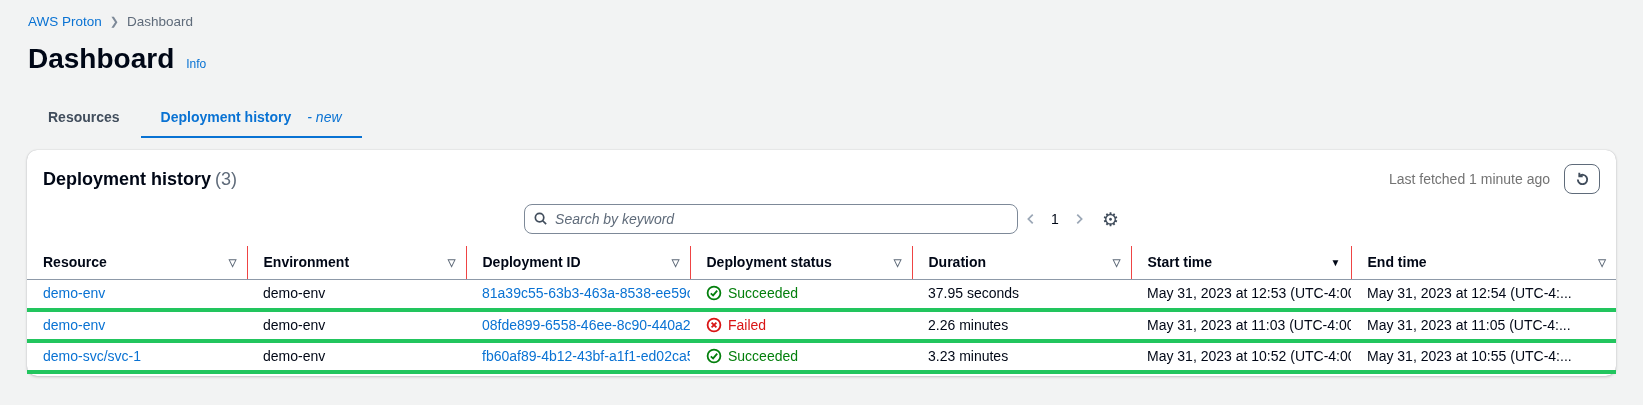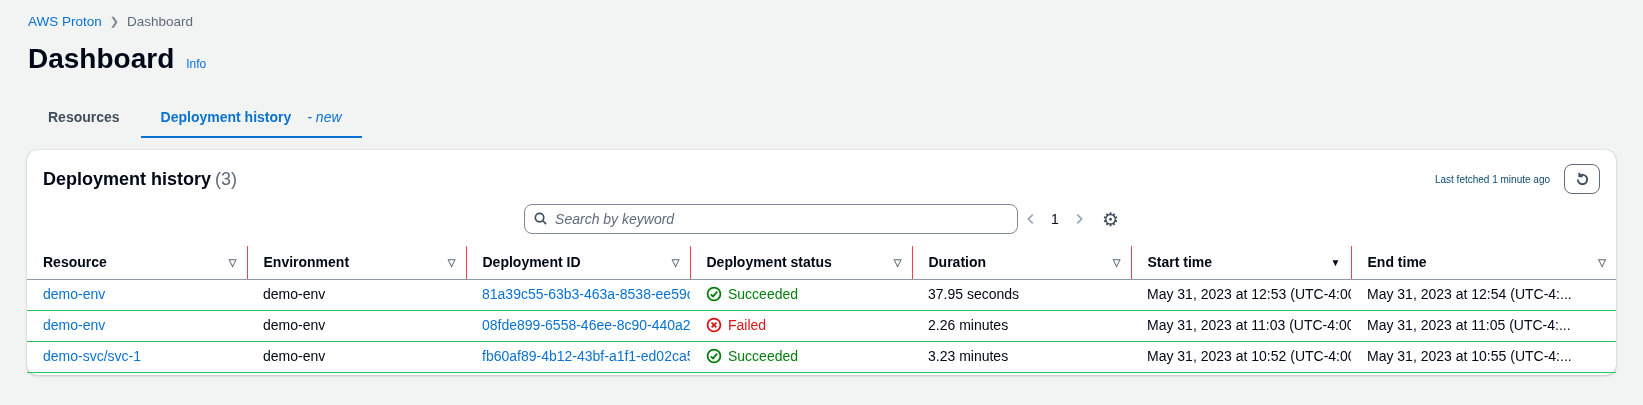--- a/index.html
+++ b/index.html
@@ -42,21 +42,21 @@
     margin: 12px 27px 0;
     background: #fff;
     border-radius: 10px;
     box-shadow: 0 1px 3px rgba(0, 7, 22, 0.18), 0 0 1px rgba(0, 7, 22, 0.25);
     padding-bottom: 2px;
   }
   .card-header { display: flex; justify-content: space-between; align-items: center; padding: 14px 16px 6px; }
   .card-title { font-size: 18px; font-weight: 700; }
   .card-title .counter { color: #5f6b7a; font-weight: 400; margin-left: 4px; }
   .card-actions { display: flex; align-items: center; gap: 14px; }
-  .last-fetched { color: #0c4a6e; font-size: 10px; }
+  .last-fetched { color: #737373; font-size: 14px; }
   .refresh-btn {
     width: 36px; height: 30px; background: #fff; border: 1px solid #5f6b7a; border-radius: 8px;
     display: flex; align-items: center; justify-content: center; cursor: pointer; color: #414d5c;
   }
 
   
   .toolbar { display: flex; justify-content: center; align-items: center; padding: 4px 16px 12px; }
   .search-box { position: relative; width: 494px; }
   .search-box input {
     width: 100%; height: 30px; border: 1px solid #7d8998; border-radius: 8px;
@@ -74,21 +74,21 @@
   thead th {
     text-align: left; font-weight: 700; color: #000716; height: 33px;
     padding: 4px 10px 4px 16px; border-bottom: 1px solid #8d99a8; background: #fff;
   }
   thead th:not(:last-child) { border-right: 1px solid #ef4444; }
   .th-inner { display: flex; justify-content: space-between; align-items: center; gap: 6px; }
   .caret { color: #5f6b7a; font-size: 10px; }
   .caret::after { content: "\25BD"; }
   th.sorted .caret { color: #000716; }
   th.sorted .caret::after { content: "\25BC"; }
-  tbody td { height: 31px; padding: 3px 10px 5px 16px; border-bottom: 1px solid #22c55e; vertical-align: middle; white-space: nowrap; overflow: hidden; }
+  tbody td { height: 31px; padding: 3px 10px 5px 16px; border-bottom: 4px solid #22c55e; vertical-align: middle; white-space: nowrap; overflow: hidden; }
   tbody a { color: var(--link); text-decoration: none; cursor: pointer; }
   .status-wrap { display: flex; align-items: center; gap: 6px; }
   .status-cell svg { display: none; flex: 0 0 auto; }
   .status-cell.is-ok .icon-ok { display: inline; color: var(--success); }
   .status-cell.is-failed .icon-fail { display: inline; color: var(--error); }
   .status-cell.is-ok .status-text { color: var(--success); }
   .status-cell.is-failed .status-text { color: var(--error); }
 </style>
 </head>
 <body>

